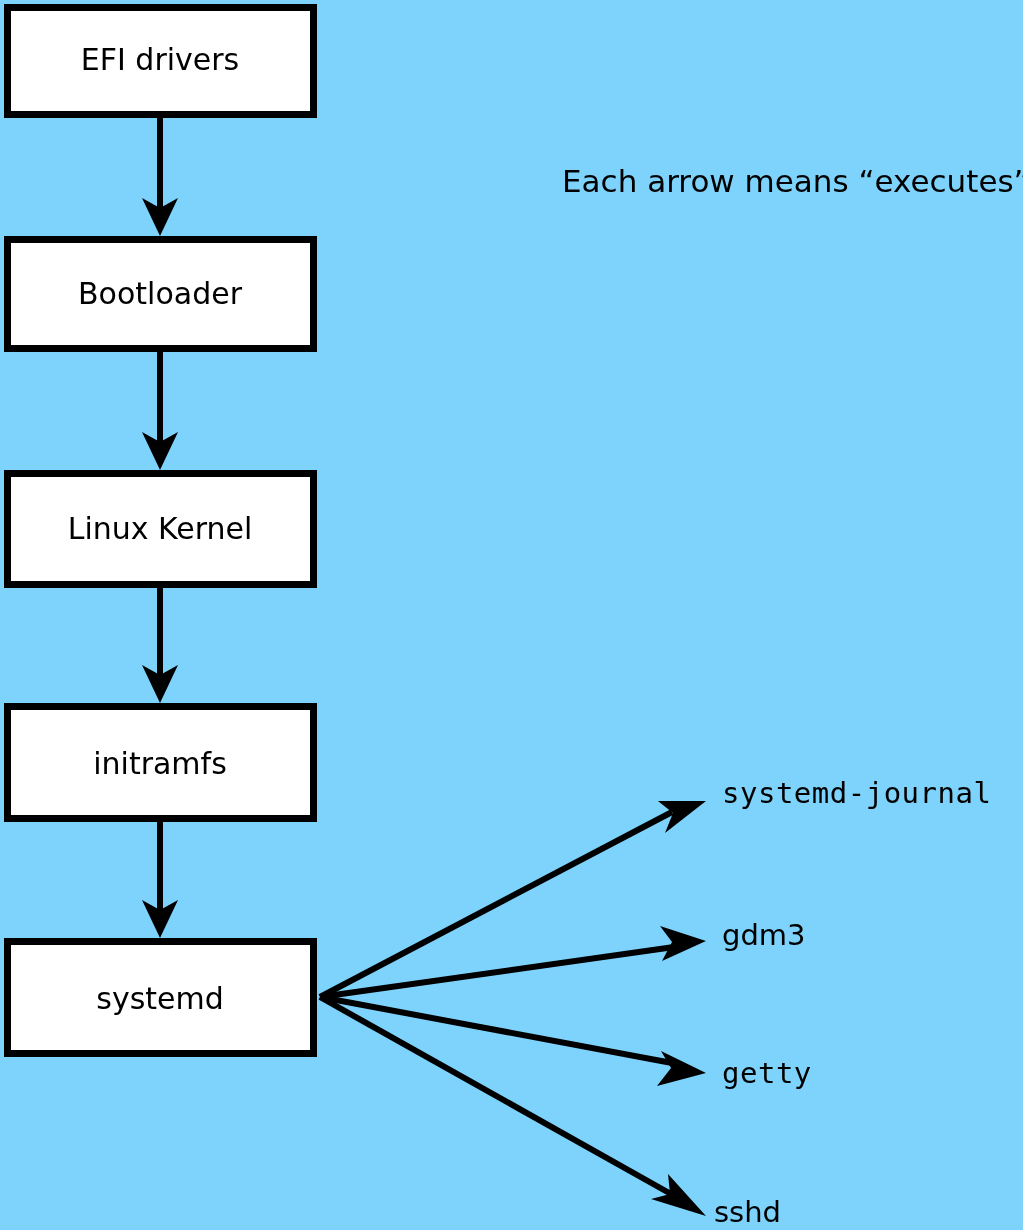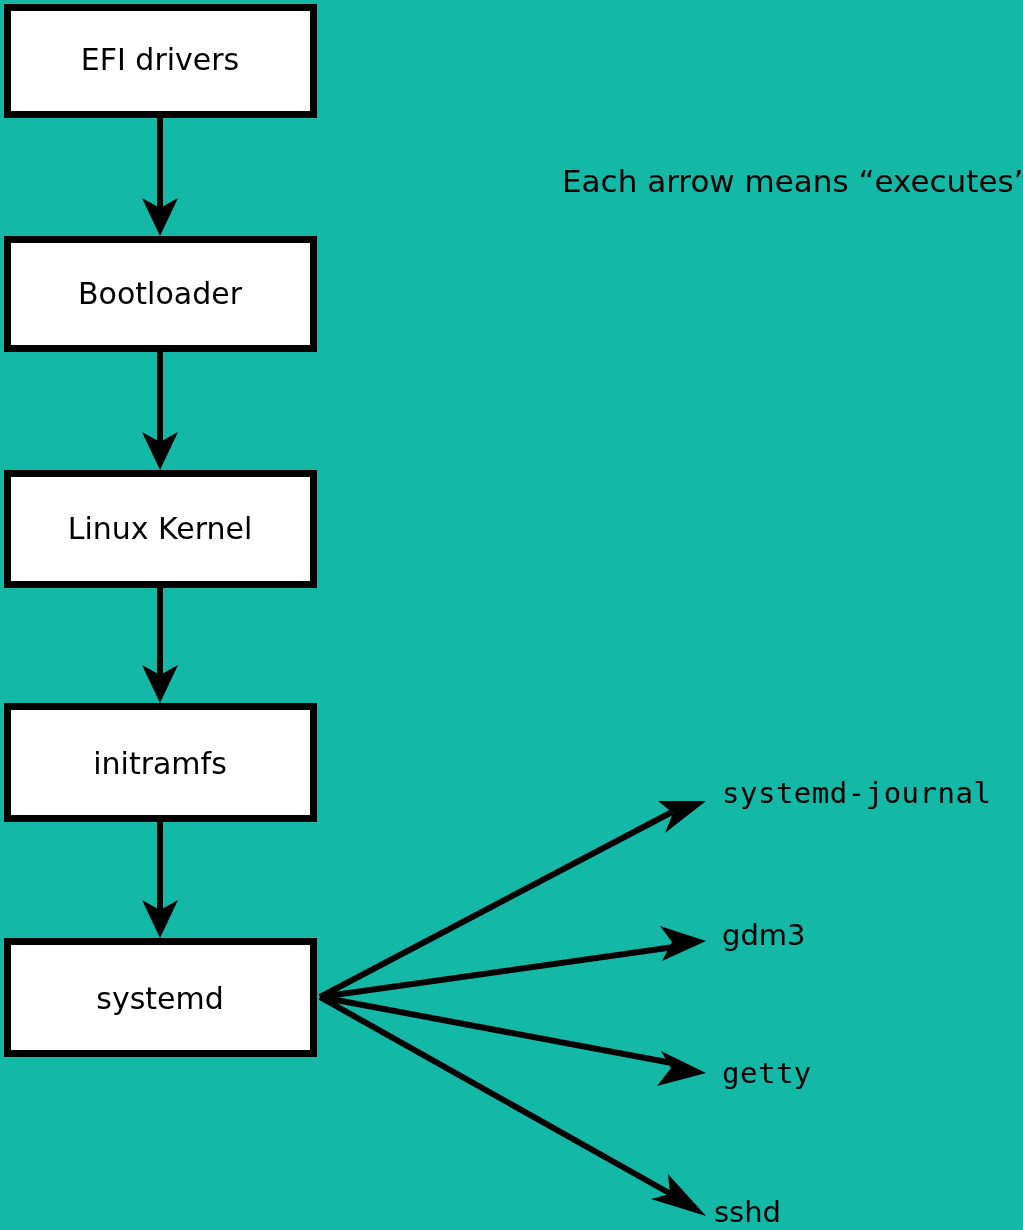--- a/index.html
+++ b/index.html
@@ -7,21 +7,21 @@
     padding: 0;
     background: #ffffff;
   }
   body {
     font-family: "DejaVu Sans", sans-serif;
   }
   #canvas {
     position: relative;
     width: 1023px;
     height: 1230px;
-    background: #14b8a6;
+    background: #7dd3fc;
     overflow: hidden;
   }
   #diagram-svg {
     position: absolute;
     top: 0;
     left: 0;
     width: 1023px;
     height: 1230px;
     display: block;
   }

